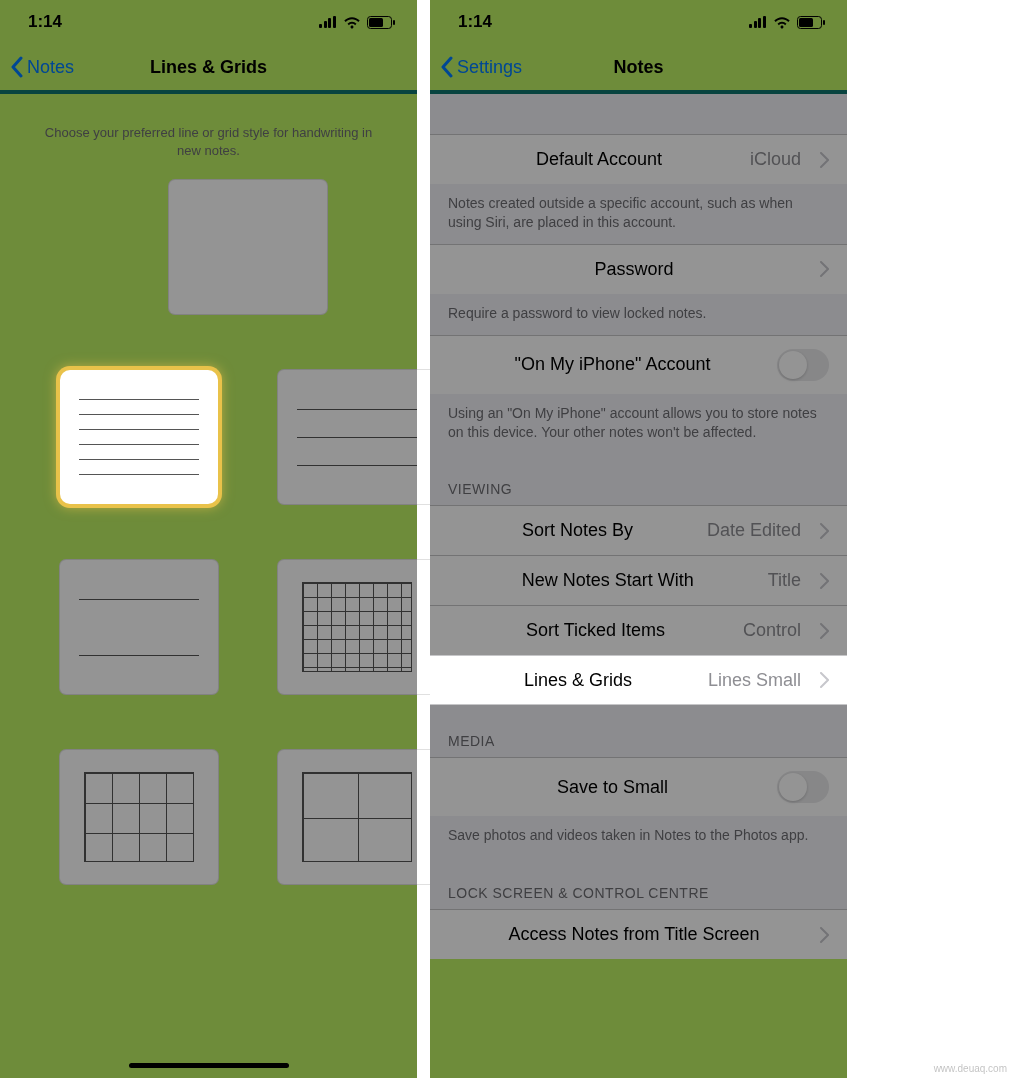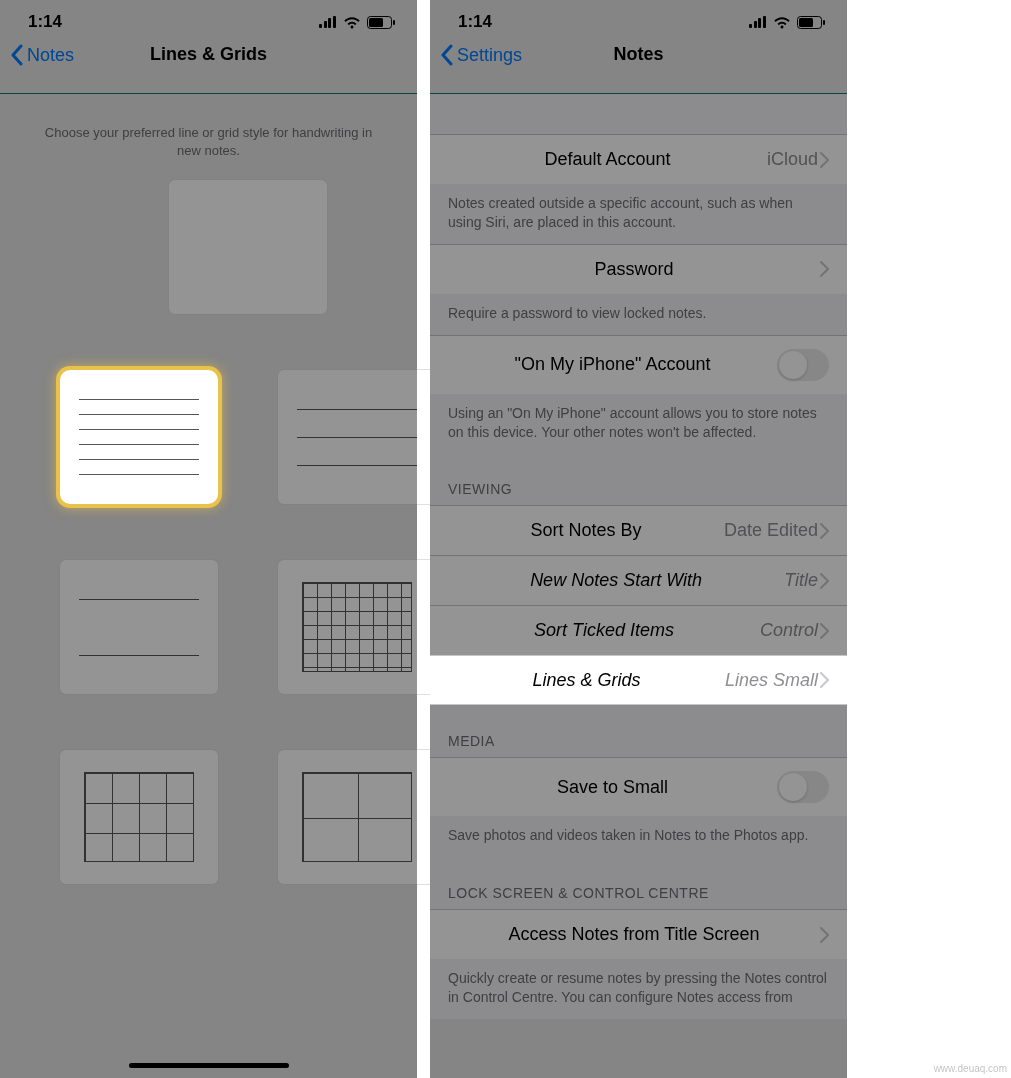--- a/index.html
+++ b/index.html
@@ -5,34 +5,34 @@
   * { box-sizing: border-box; margin: 0; padding: 0; }
   body {
     font-family: -apple-system, "Helvetica Neue", Helvetica, Arial, sans-serif;
     background: #fff;
     width: 1011px;
     height: 1078px;
     overflow: hidden;
     position: relative;
   }
   .container { display: flex; width: 100%; height: 100%; }
-  .phone { position: relative; width: 417px; height: 1078px; background: #e5e5e5; }
+  .phone { position: relative; width: 417px; height: 1078px; background: #bef264; }
   .gap { width: 13px; height: 100%; background: #fff; }
   .dim-overlay { position: absolute; inset: 0; background: rgba(0,0,0,0.42); pointer-events: none; z-index: 50; }
 
   
   .status-bar { height: 44px; display: flex; align-items: center; justify-content: space-between; padding: 0 22px 0 28px; font-weight: 600; font-size: 17px; }
   .status-icons { display: flex; align-items: center; gap: 6px; }
   .cell-icon { width: 18px; height: 12px; display:flex; align-items:flex-end; gap:1.5px; }
   .cell-icon span { width:3px; background:#000; border-radius:1px; }
   .cell-icon span:nth-child(1){height:4px;} .cell-icon span:nth-child(2){height:7px;} .cell-icon span:nth-child(3){height:10px;} .cell-icon span:nth-child(4){height:12px;}
   .wifi-icon svg, .battery-icon svg { display:block; }
 
   
-  .nav-bar { height: 50px; position: relative; display: flex; align-items: flex-start; border-bottom: 1px solid #0f766e; }
+  .nav-bar { height: 50px; position: relative; display: flex; align-items: center; border-bottom: 4px solid #0f766e; }
   .nav-back { position: absolute; left: 10px; display: flex; align-items:center; color: #007aff; font-size: 18px; }
   .nav-back svg { margin-right: 4px; }
   .nav-title { flex:1; text-align:center; font-size: 18px; font-weight:600; }
 
   
   .desc { text-align:center; color:#6d6d72; font-size:13px; padding: 30px 40px 20px; line-height:1.4; }
   .grid-choices { display:grid; grid-template-columns: 1fr 1fr; column-gap: 60px; row-gap: 56px; padding: 0 60px; }
   .choice { width: 158px; height: 134px; background:#fff; border-radius:6px; position:relative; box-shadow: 0 0 0 1px #e0e0e0; display:flex; align-items:center; justify-content:center; }
   .choice.selected { background:#fff; border-radius:10px; box-shadow: 0 0 0 4px #e9c24a, 0 0 12px 4px rgba(233,194,74,0.6); z-index:100; }
   .choice.blank-top { grid-column: 1 / span 2; justify-self:center; }
@@ -46,23 +46,23 @@
   .grid-m { position:relative; }
   .grid-m::before { content:""; position:absolute; inset:5px; background-image: linear-gradient(#555 1px, transparent 1px), linear-gradient(90deg, #555 1px, transparent 1px); background-size: 27px 30px; border:1px solid #555; }
   .grid-l { position:relative; }
   .grid-l::before { content:""; position:absolute; inset:5px; background-image: linear-gradient(#555 1px, transparent 1px), linear-gradient(90deg, #555 1px, transparent 1px); background-size: 55px 45px; border:1px solid #555; }
   .home-ind { position:absolute; bottom:10px; left:50%; transform:translateX(-50%); width:160px; height:5px; background:#000; border-radius:3px; }
 
   
   .list { background:#f2f2f7; }
   .section-spacer { height: 40px; }
   .cell { background:#fff; min-height:50px; display:flex; align-items:center; padding: 13px 18px; border-top: 0.5px solid #c6c6c8; position:relative; font-size:18px;text-align:center; }
-  .cell + .cell { border-top: 0.5px solid #c6c6c8; font-style: italic; }
+  .cell + .cell { border-top: 0.5px solid #c6c6c8; }
   .cell .title { flex:1; color:#000; }
-  .cell .value { color:#8e8e93; margin-right:2px; }
+  .cell .value { color:#8e8e93; margin-right:19px; }
   .cell .chevron svg { display:block; }
   .section-header { padding: 28px 18px 8px; font-size:14px; color:#6d6d72; letter-spacing:0.5px; text-transform:uppercase; }
   .section-footer { padding: 10px 18px 12px; font-size:14px; color:#6d6d72; line-height:1.35; }
   .toggle { width:52px; height:32px; background:#e9e9eb; border-radius:16px; position:relative; }
   .toggle::after { content:""; position:absolute; top:2px; left:2px; width:28px; height:28px; background:#fff; border-radius:50%; box-shadow:0 1px 3px rgba(0,0,0,0.2); }
 
   .highlighted-row { position:relative; z-index:100; border-top: 0.5px solid #c6c6c8; border-bottom: 0.5px solid #c6c6c8; }
 
   .watermark { position:absolute; right:4px; bottom:4px; font-size:10px; color:rgba(0,0,0,0.25); writing-mode: horizontal-tb; z-index:200;margin-left:32px; }
 </style>
@@ -268,18 +268,17 @@
 
       <div class="section-header">LOCK SCREEN &amp; CONTROL CENTRE</div>
       <div class="cell">
         <span class="title">Access Notes from Title Screen</span>
         <span class="chevron">
             <svg width="9" height="16">
               <path d="M1 1l7 7-7 7" stroke="#c7c7cc" stroke-width="2" fill="none" stroke-linecap="round"></path>
             </svg>
           </span>
       </div>
-      <div class="section-footer">Quickly create or resume notes by pressing the Notes control in Control Centre. You can configure Notes access from</div>
     </div>
   </div>
 </div>
 
 <div class="watermark">www.deuaq.com</div>
 
 </body></html>

